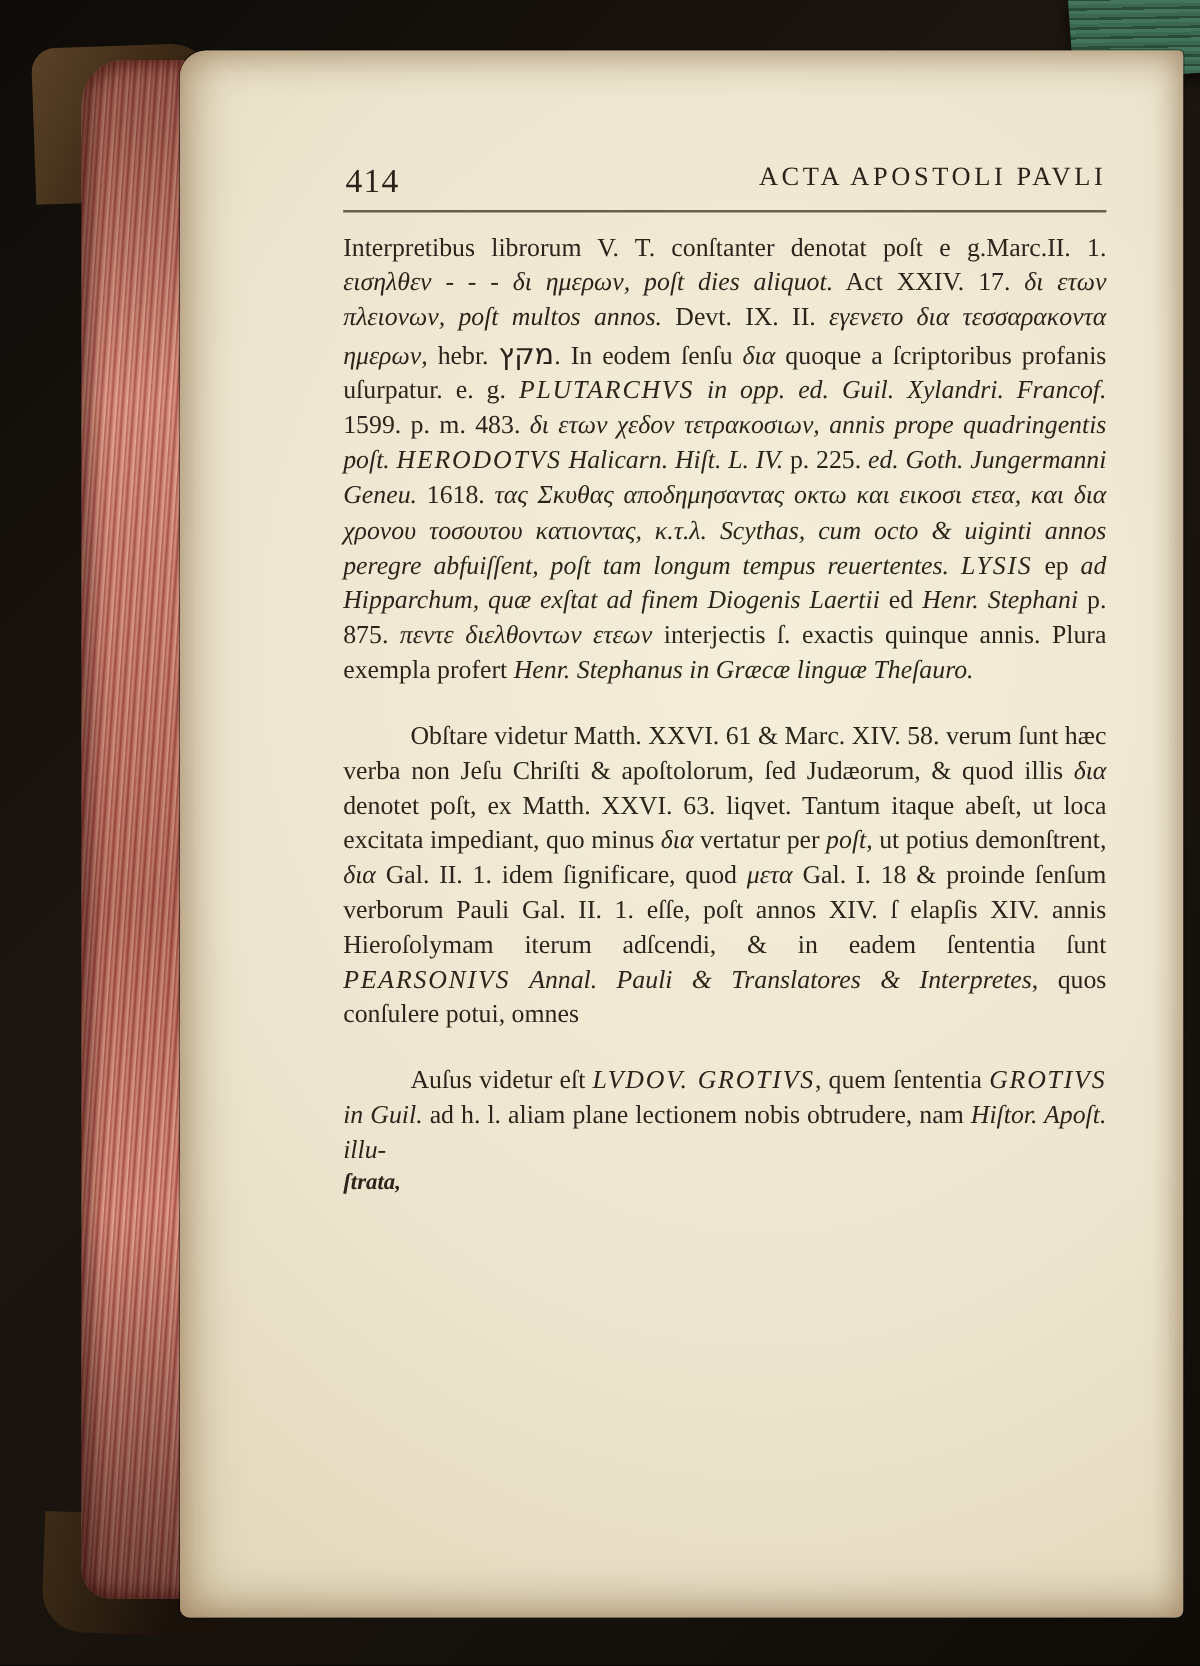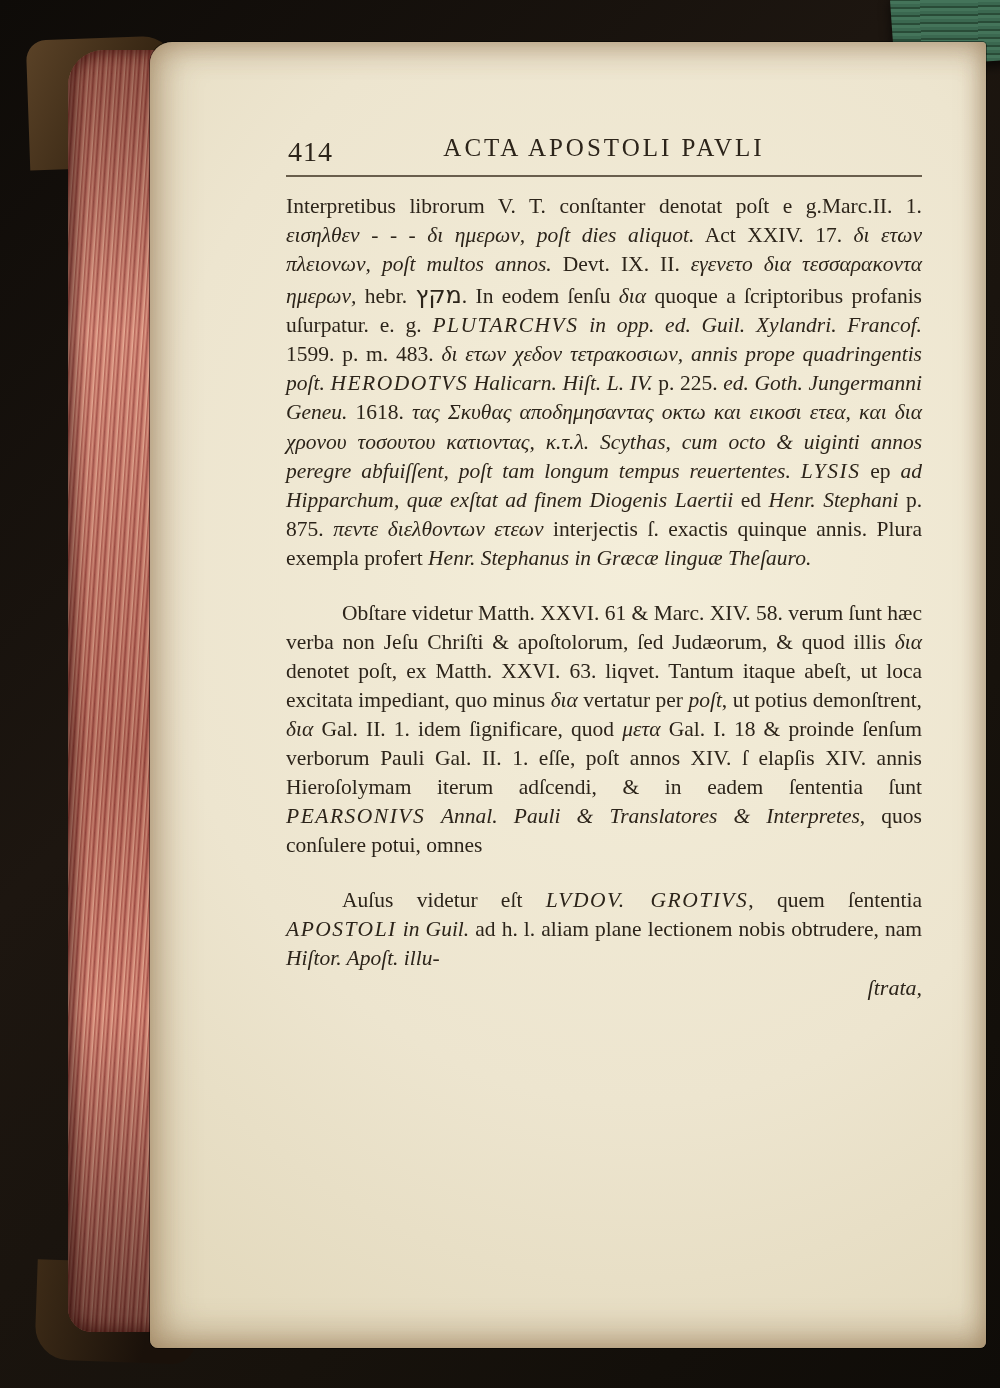--- a/index.html
+++ b/index.html
@@ -59,43 +59,43 @@
       inset 0 12px 26px rgba(120, 85, 50, .18),
       0 0 0 1px rgba(0,0,0,.45);
   }
   .content { position: absolute; left: 96px; right: 64px; top: 92px; color: #2c241a; margin-left: 40px; }
   .header-row { position: relative; height: 36px; }
   .pagenum {
     position: absolute; left: 2px; top: 2px;
     font-size: 28px; letter-spacing: 1px;
   }
   .running-title {
-    display: block; text-align: center;
-    font-size: 25px; letter-spacing: 3px;
+    display: block; text-align: right;
+    font-size: 22px; letter-spacing: 3px;
   }
   .rule { border-top: 2px solid rgba(60, 48, 32, .75); margin-top: 5px; }
   .body-text {
     margin-top: 15px;
     font-size: 21.5px;
     line-height: 1.35;
     text-align: justify;
     color: #2c241a;
   }
   .body-text p { margin: 0; }
   .body-text p.indent { text-indent: 56px; margin-top: 26px; }
   .seg-r  { font-style: normal; }
   .seg-i  { font-style: italic; }
   .seg-gk { font-style: italic; }
   .seg-caps { letter-spacing: 1.5px; font-style: italic; }
   .seg-heb { font-family: "DejaVu Sans", sans-serif; font-size: 24px; }
   .catchword {
-    text-align: right;
     font-style: italic;
-    font-size: 22px;
+    font-size: 19px;
     line-height: 1.35;
+    font-weight: bold;
   }
 </style>
 </head>
 <body>
 
 <div class="scene">
   <div class="leather-top"></div>
   <div class="leather-bottom"></div>
   <div class="page-edges"></div>
   <div class="ribbon"></div>
@@ -103,18 +103,18 @@
   <div class="page">
     <div class="content">
       <div class="header-row">
         <span class="pagenum">414</span>
         <span class="running-title">ACTA APOSTOLI PAVLI</span>
       </div>
       <div class="rule"></div>
       <div class="body-text" id="body-text">
           <p><span class="seg-r">Interpretibus librorum V. T. conſtanter denotat poſt e g.Marc.II. 1. </span><span class="seg-gk">εισηλθεν</span><span class="seg-r"> - - - </span><span class="seg-gk">δι ημερων,</span><span class="seg-i"> poſt dies aliquot.</span><span class="seg-r"> Act XXIV. 17. </span><span class="seg-gk">δι ετων πλειονων,</span><span class="seg-i"> poſt multos annos.</span><span class="seg-r"> Devt. IX. II. </span><span class="seg-gk">εγενετο δια τεσσαρακοντα ημερων,</span><span class="seg-r"> hebr. </span><span class="seg-heb">מקץ</span><span class="seg-r">. In eodem ſenſu </span><span class="seg-gk">δια</span><span class="seg-r"> quoque a ſcriptoribus profanis uſurpatur. e. g. </span><span class="seg-caps">PLUTARCHVS</span><span class="seg-i"> in opp. ed. Guil. Xylandri. Francof.</span><span class="seg-r"> 1599. p. m. 483. </span><span class="seg-gk">δι ετων χεδον τετρακοσιων,</span><span class="seg-i"> annis prope quadringentis poſt.</span><span class="seg-r"> </span><span class="seg-caps">HERODOTVS</span><span class="seg-i"> Halicarn. Hiſt. L. IV.</span><span class="seg-r"> p. 225. </span><span class="seg-i">ed. Goth. Jungermanni Geneu.</span><span class="seg-r"> 1618. </span><span class="seg-gk">τας Σκυθας αποδημησαντας οκτω και εικοσι ετεα, και δια χρονου τοσουτου κατιοντας, κ.τ.λ.</span><span class="seg-i"> Scythas, cum octo &amp; uiginti annos peregre abfuiſſent, poſt tam longum tempus reuertentes.</span><span class="seg-r"> </span><span class="seg-caps">LYSIS</span><span class="seg-r"> ep </span><span class="seg-i">ad Hipparchum, quæ exſtat ad finem Diogenis Laertii</span><span class="seg-r"> ed </span><span class="seg-i">Henr. Stephani</span><span class="seg-r"> p. 875. </span><span class="seg-gk">πεντε διελθοντων ετεων</span><span class="seg-r"> interjectis ſ. exactis quinque annis. Plura exempla profert </span><span class="seg-i">Henr. Stephanus in Græcæ linguæ Theſauro.</span></p>
           <p class="indent"><span class="seg-r">Obſtare videtur Matth. XXVI. 61 &amp; Marc. XIV. 58. verum ſunt hæc verba non Jeſu Chriſti &amp; apoſtolorum, ſed Judæorum, &amp; quod illis </span><span class="seg-gk">δια</span><span class="seg-r"> denotet poſt, ex Matth. XXVI. 63. liqvet. Tantum itaque abeſt, ut loca excitata impediant, quo minus </span><span class="seg-gk">δια</span><span class="seg-r"> vertatur per </span><span class="seg-i">poſt</span><span class="seg-r">, ut potius demonſtrent, </span><span class="seg-gk">δια</span><span class="seg-r"> Gal. II. 1. idem ſignificare, quod </span><span class="seg-gk">μετα</span><span class="seg-r"> Gal. I. 18 &amp; proinde ſenſum verborum Pauli Gal. II. 1. eſſe, poſt annos XIV. ſ elapſis XIV. annis Hieroſolymam iterum adſcendi, &amp; in eadem ſententia ſunt </span><span class="seg-caps">PEARSONIVS</span><span class="seg-i"> Annal. Pauli &amp; Translatores &amp; Interpretes</span><span class="seg-r">, quos conſulere potui, omnes</span></p>
-          <p class="indent"><span class="seg-r">Auſus videtur eſt </span><span class="seg-caps">LVDOV. GROTIVS</span><span class="seg-r">, quem ſententia </span><span class="seg-caps">APOSTOLI</span><span class="seg-i"> in Guil.</span><span class="seg-r"> ad h. l. aliam plane lectionem nobis obtrudere, nam </span><span class="seg-i">Hiſtor. Apoſt. illu-</span></p>
+          <p class="indent"><span class="seg-r">Auſus videtur eſt </span><span class="seg-caps">LVDOV. GROTIVS</span><span class="seg-r">, quem ſententia </span><span class="seg-caps">GROTIVS</span><span class="seg-i"> in Guil.</span><span class="seg-r"> ad h. l. aliam plane lectionem nobis obtrudere, nam </span><span class="seg-i">Hiſtor. Apoſt. illu-</span></p>
         </div>
       <div class="catchword">ſtrata,</div>
     </div>
   </div>
 </div>
 
 </body></html>

